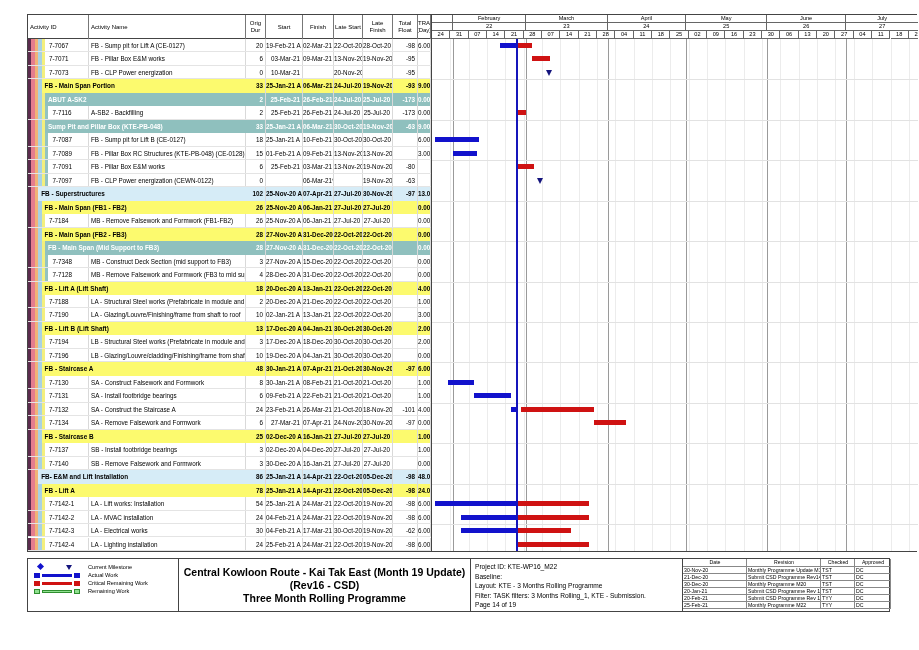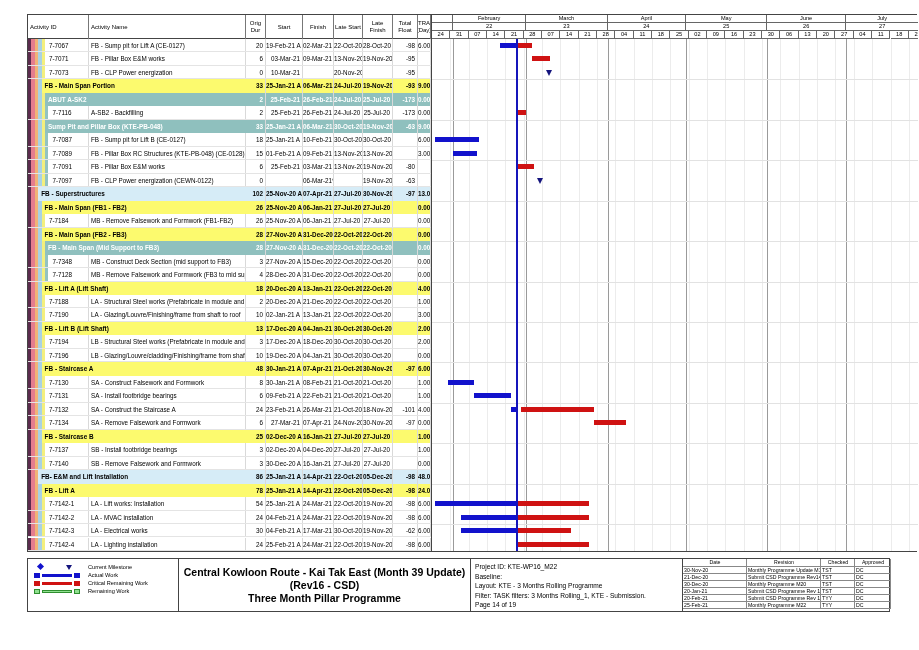--- a/index.html
+++ b/index.html
@@ -801,22 +801,22 @@
           <div class="legend-label">Critical Remaining Work</div>
         </div>
         <div class="legend-row" style="top:29px;width:143px;">
           <div class="lg-sq" style="left:2px;background:#8fe08f;border:1px solid #2f8f2f;box-sizing:border-box;"></div>
           <div class="lg-bar" style="left:10px;width:30px;background:#8fe08f;border:1px solid #2f8f2f;box-sizing:border-box;"></div>
           <div class="lg-sq" style="left:42px;background:#8fe08f;border:1px solid #2f8f2f;box-sizing:border-box;"></div>
           <div class="legend-label">Remaining Work</div>
         </div>
       </div>
     <div class="fbox titlebox" style="left:151px;width:292px;">
-      <div class="title-l1">Central Kowloon Route - Kai Tak East (Month 39 Update) (Rev16 - CSD)</div>
-      <div class="title-l2">Three Month Pillar Programme</div>
+      <div class="title-l1">Central Kowloon Route - Kai Tak East (Month 19 Update) (Rev16 - CSD)</div>
+      <div class="title-l2">Three Month Rolling Programme</div>
     </div>
     <div class="fbox" style="left:443px;width:212px;">
       <div id="projLines" style="padding:3px 0 0 4px;">
           <div class="projline">Project ID: KTE-WP16_M22</div>
           <div class="projline">Baseline:</div>
           <div class="projline">Layout: KTE - 3 Months Rolling Programme</div>
           <div class="projline">Filter: TASK filters: 3 Months Rolling_1, KTE - Submission.</div>
         </div>
       <div class="projpage">Page 14 of 19</div>
     </div>

